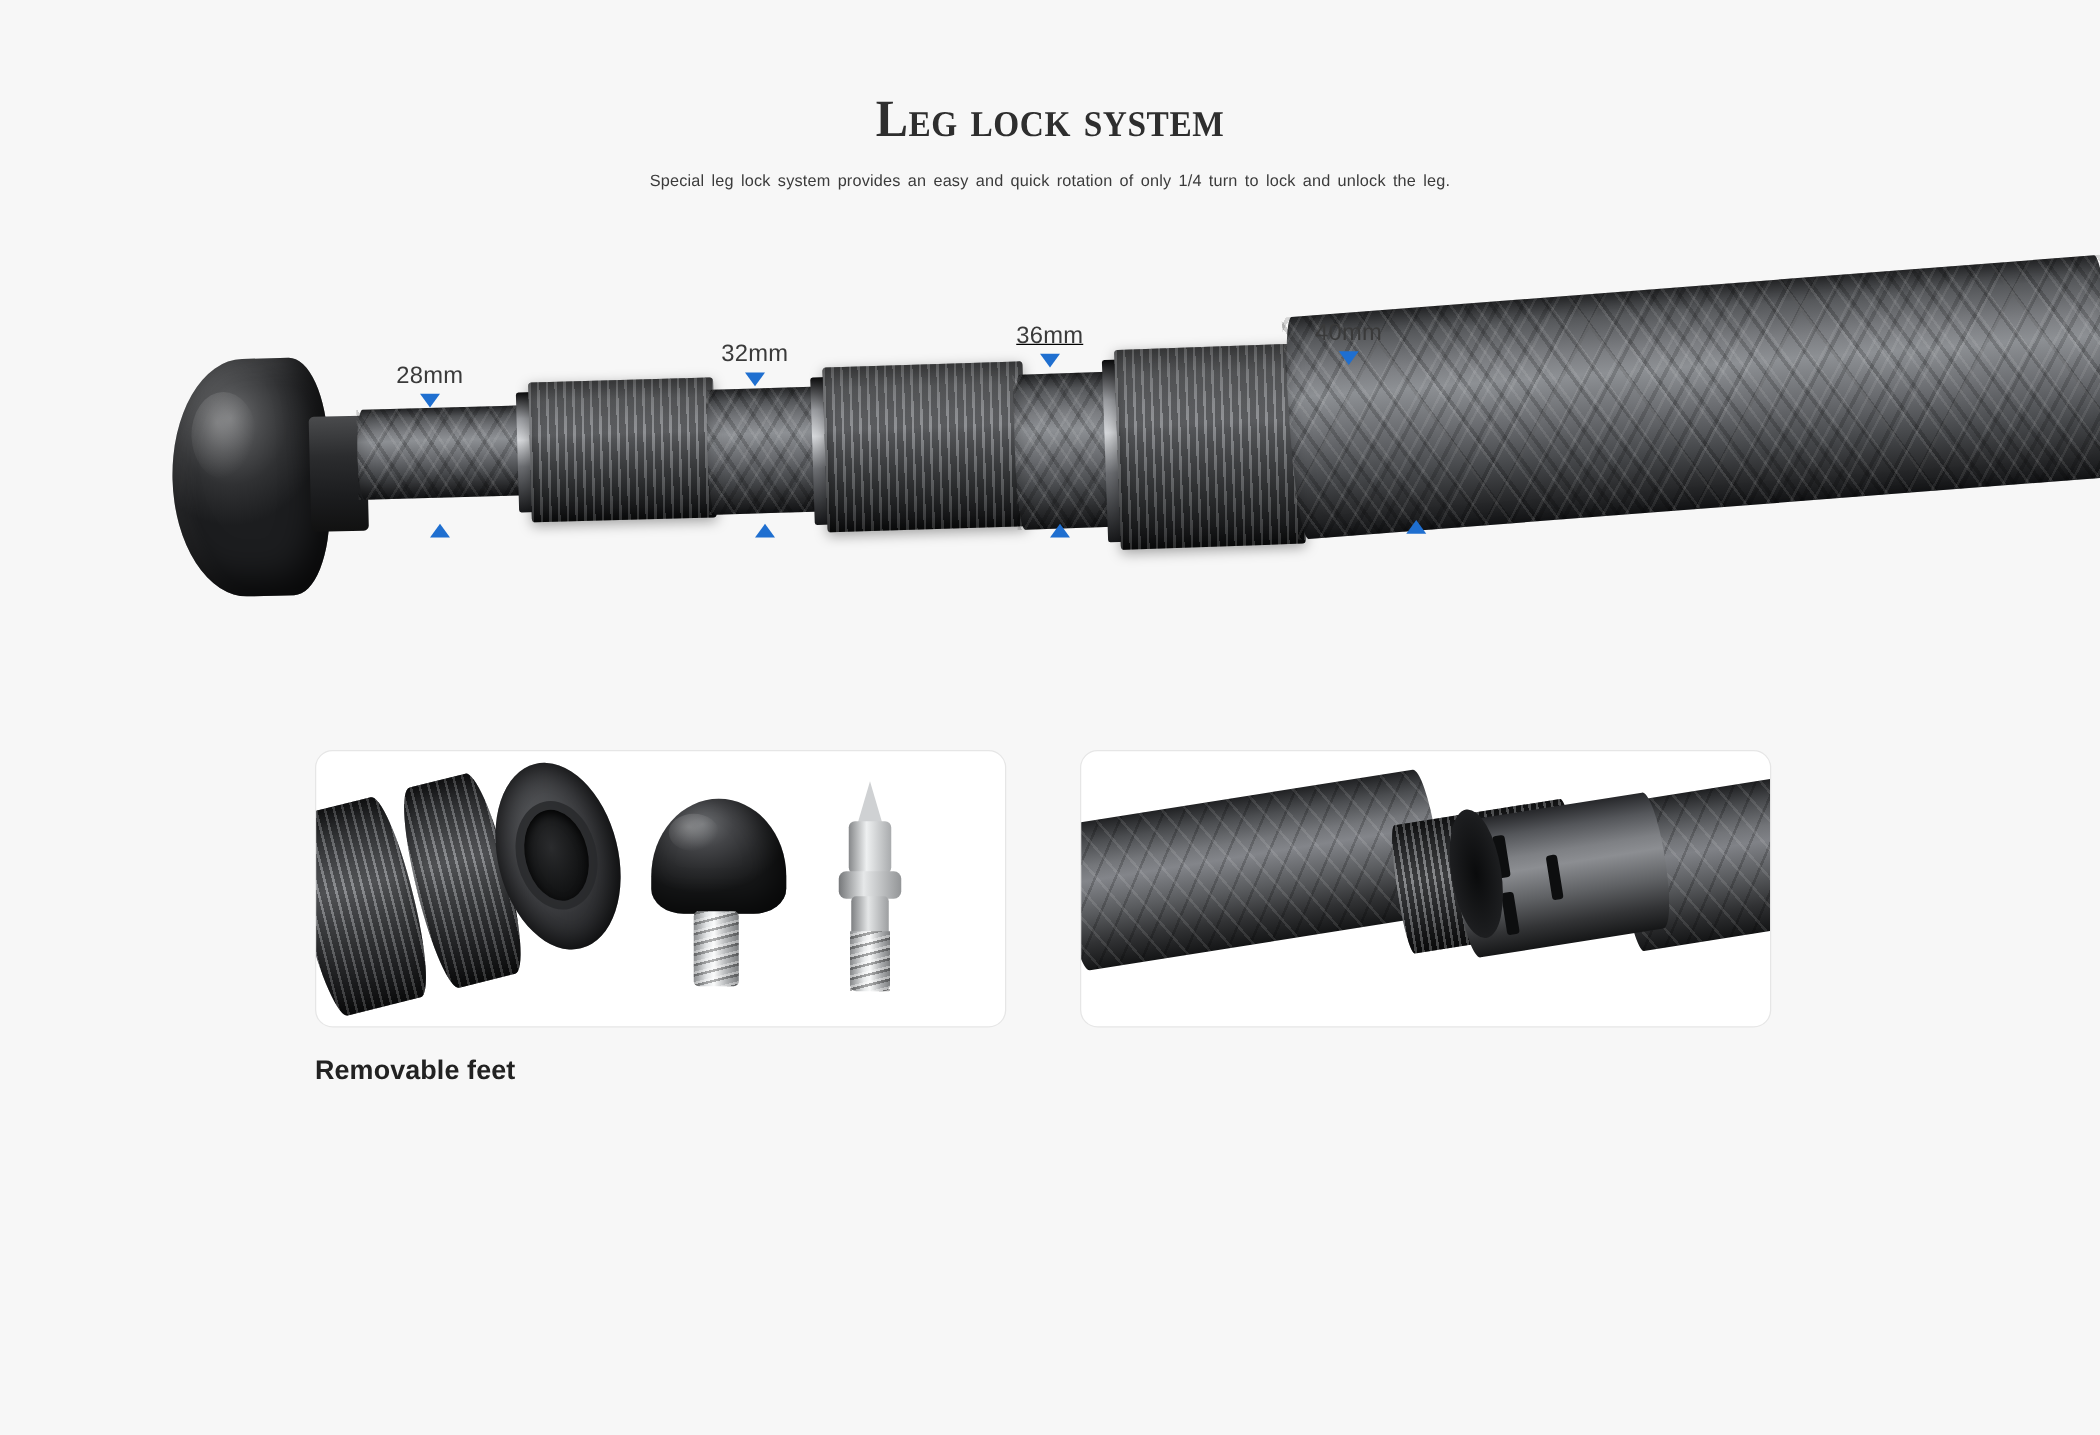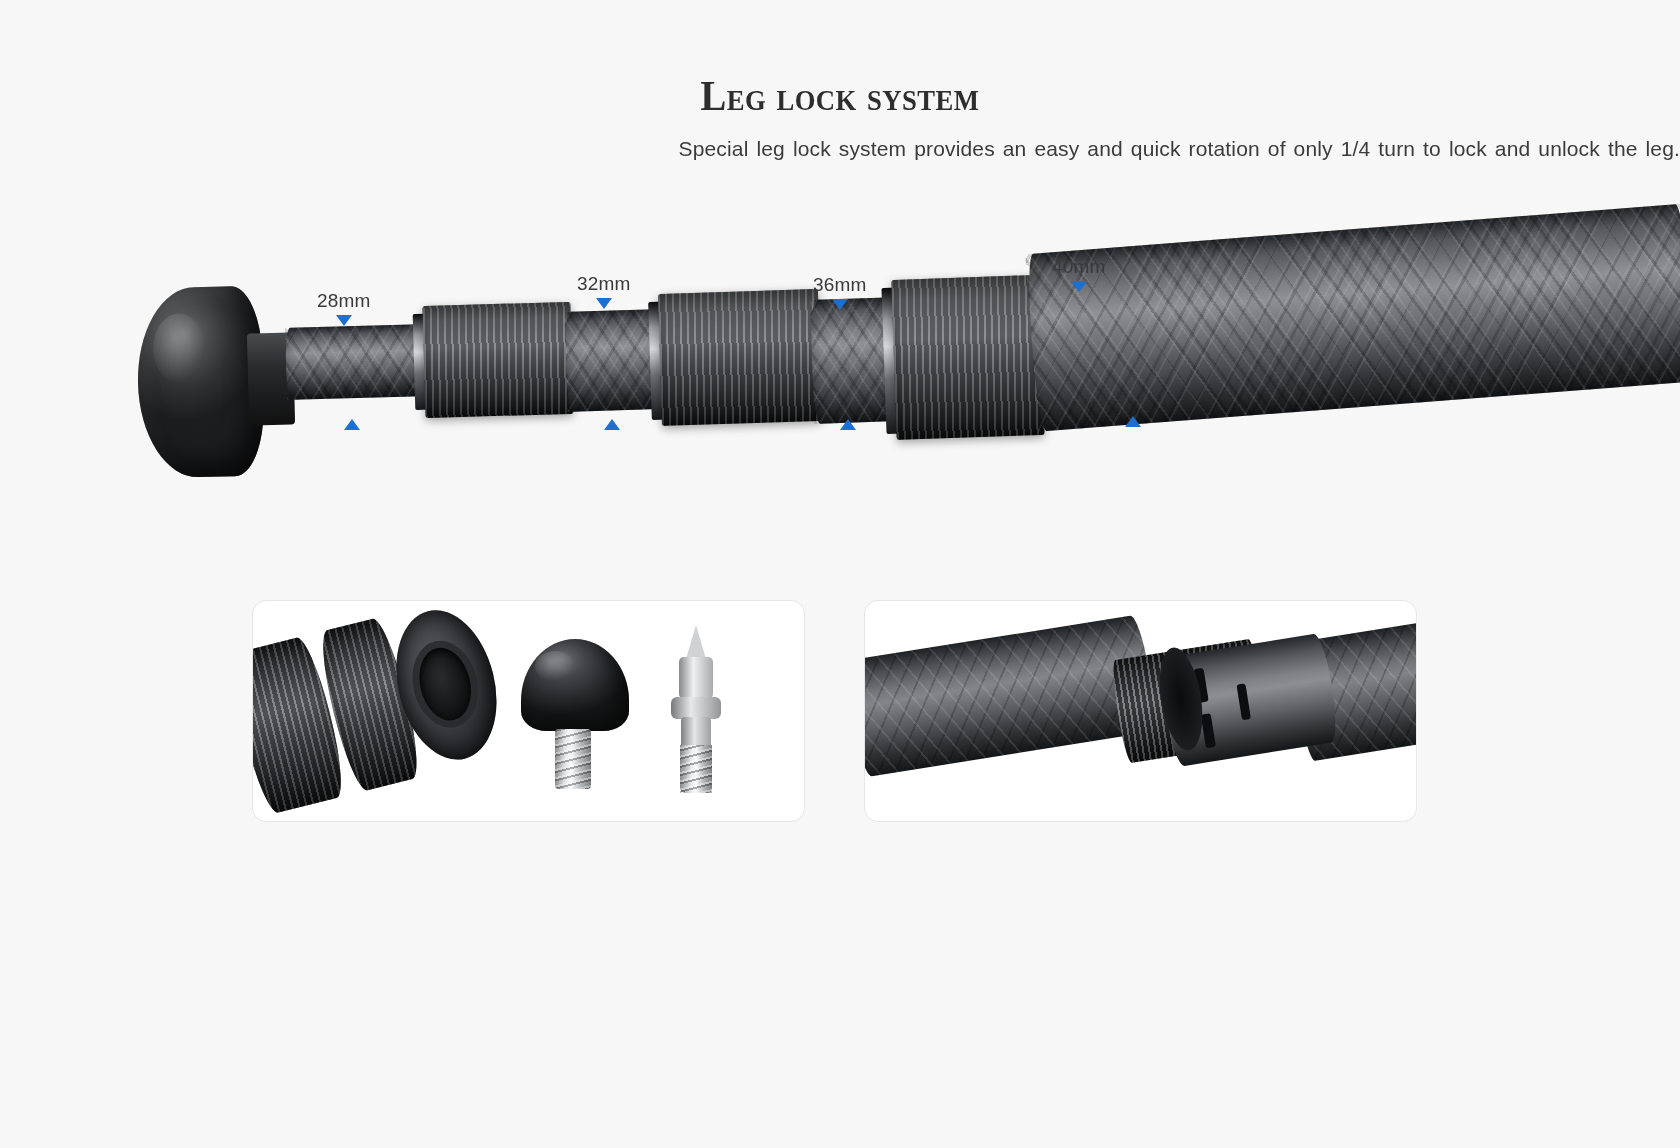--- a/index.html
+++ b/index.html
@@ -19,22 +19,22 @@
     font-variant: small-caps;
     font-weight: 700;
     font-size: 42px;
     letter-spacing: 0.5px;
     color: #2e2e2e;
     font-stretch: condensed;
     transform: scaleX(0.92);
   }
   .hero-sub {
     position: absolute; left: 0; top: 137px; width: 1680px;
-    text-align: right;
-    font-size: 21px;
+    text-align: center;
+    font-size: 13px;
     color: #3b3b3b;
     letter-spacing: 0.15px;
     word-spacing: 2px;
   }
 
   
   .leg-stage {
     position: absolute; left: 0; top: 190px; width: 1680px; height: 370px;
   }
 
@@ -347,21 +347,21 @@
     </div>
 
     <div class="callout" style="left:317px; top:100px;">
       <div class="callout-label">28mm</div>
       <div class="tri-down"></div>
     </div>
     <div class="callout" style="left:577px; top:83px;">
       <div class="callout-label">32mm</div>
       <div class="tri-down"></div>
     </div>
-    <div class="callout" style="left:813px; top:84px;">
+    <div class="callout" style="left:813px; top:68px;text-decoration:underline;">
       <div class="callout-label">36mm</div>
       <div class="tri-down"></div>
     </div>
     <div class="callout" style="left:1052px; top:66px;">
       <div class="callout-label">40mm</div>
       <div class="tri-down"></div>
     </div>
 
     <div class="tri-up" style="left:344px; top:229px;"></div>
     <div class="tri-up" style="left:604px; top:229px;"></div>
@@ -382,20 +382,21 @@
         <div class="rubber-foot"></div>
         <div class="foot-screw"></div>
         <div class="spike">
           <div class="tip"></div>
           <div class="body1"></div>
           <div class="flange"></div>
           <div class="body2"></div>
           <div class="thread"></div>
         </div>
       </div>
+      <div class="card-title">Removable feet</div>
     </div>
 
     <div class="card card-right">
       <div class="card-figure">
         <div class="shim-tube"></div>
         <div class="thread-section"></div>
         <div class="tube-right"></div>
         <div class="shim-piece">
           <div class="shim-slot" style="left:34px; top:16px; width:10px; height:34px;"></div>
           <div class="shim-slot" style="left:34px; top:62px; width:10px; height:34px;"></div>

